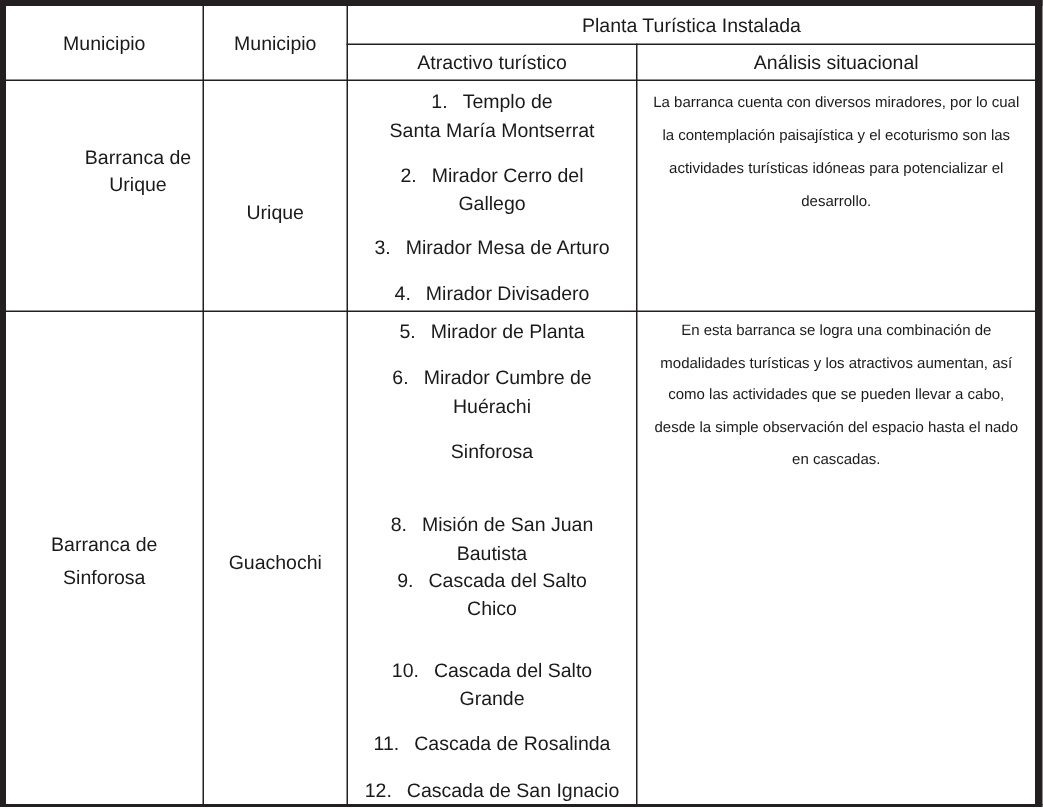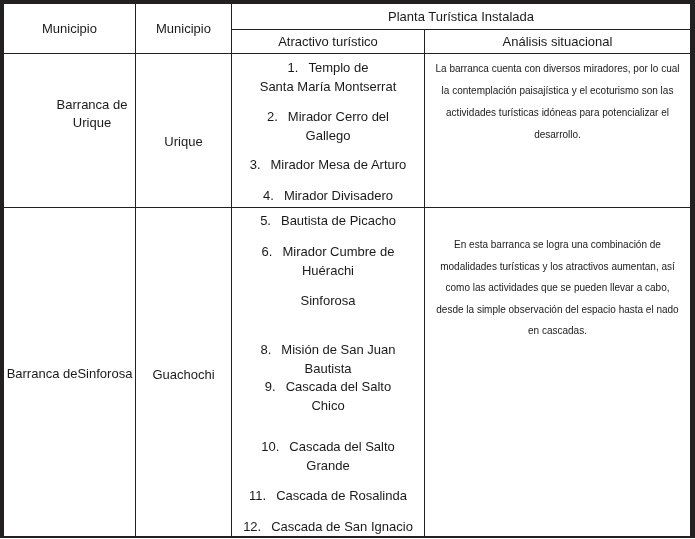--- a/index.html
+++ b/index.html
@@ -60,28 +60,28 @@
 </div>
 <div class="attr-item" style="top:156px;">
   <div><span class="num">3.</span><span>Mirador Mesa de Arturo</span></div>
 </div>
 <div class="attr-item" style="top:187px;">
   <div><span class="num">4.</span><span>Mirador Divisadero</span></div>
 </div>
 
 <div class="analysis" style="top:58px;">La barranca cuenta con diversos miradores, por lo cual la contemplación paisajística y el ecoturismo son las actividades turísticas idóneas para potencializar el desarrollo.</div>
 
-<div class="cell" style="left:4px; top:352px; width:131px; height:44px; flex-direction:row; line-height:22px;">
+<div class="cell" style="left:4px; top:352px; width:131px; height:44px; flex-direction:column; line-height:22px;">
   <div>Barranca de</div>
   <div>Sinforosa</div>
 </div>
 <div class="cell" style="left:136px; top:365px; width:95px; height:20px;">Guachochi</div>
 
 <div class="attr-item" style="top:212px;">
-  <div><span class="num">5.</span><span>Bautista de Picacho</span></div>
+  <div><span class="num">5.</span><span>Mirador de Planta</span></div>
 </div>
 <div class="attr-item" style="top:243px;">
   <div><span class="num">6.</span><span>Mirador Cumbre de</span></div>
   <div>Huérachi</div>
 </div>
 <div class="attr-item" style="top:292px;">
   <div>Sinforosa</div>
 </div>
 <div class="attr-item" style="top:341px;">
   <div><span class="num">8.</span><span>Misión de San Juan</span></div>
@@ -95,13 +95,13 @@
   <div><span class="num">10.</span><span>Cascada del Salto</span></div>
   <div>Grande</div>
 </div>
 <div class="attr-item" style="top:487px;">
   <div><span class="num">11.</span><span>Cascada de Rosalinda</span></div>
 </div>
 <div class="attr-item" style="top:518px;">
   <div><span class="num">12.</span><span>Cascada de San Ignacio</span></div>
 </div>
 
-<div class="analysis" style="top:210px; line-height:21.5px;margin-top:24px;">En esta barranca se logra una combinación de modalidades turísticas y los atractivos aumentan, así como las actividades que se pueden llevar a cabo, desde la simple observación del espacio hasta el nado en cascadas.</div>
+<div class="analysis" style="top:210px; line-height:21.5px;">En esta barranca se logra una combinación de modalidades turísticas y los atractivos aumentan, así como las actividades que se pueden llevar a cabo, desde la simple observación del espacio hasta el nado en cascadas.</div>
 
 </body></html>

